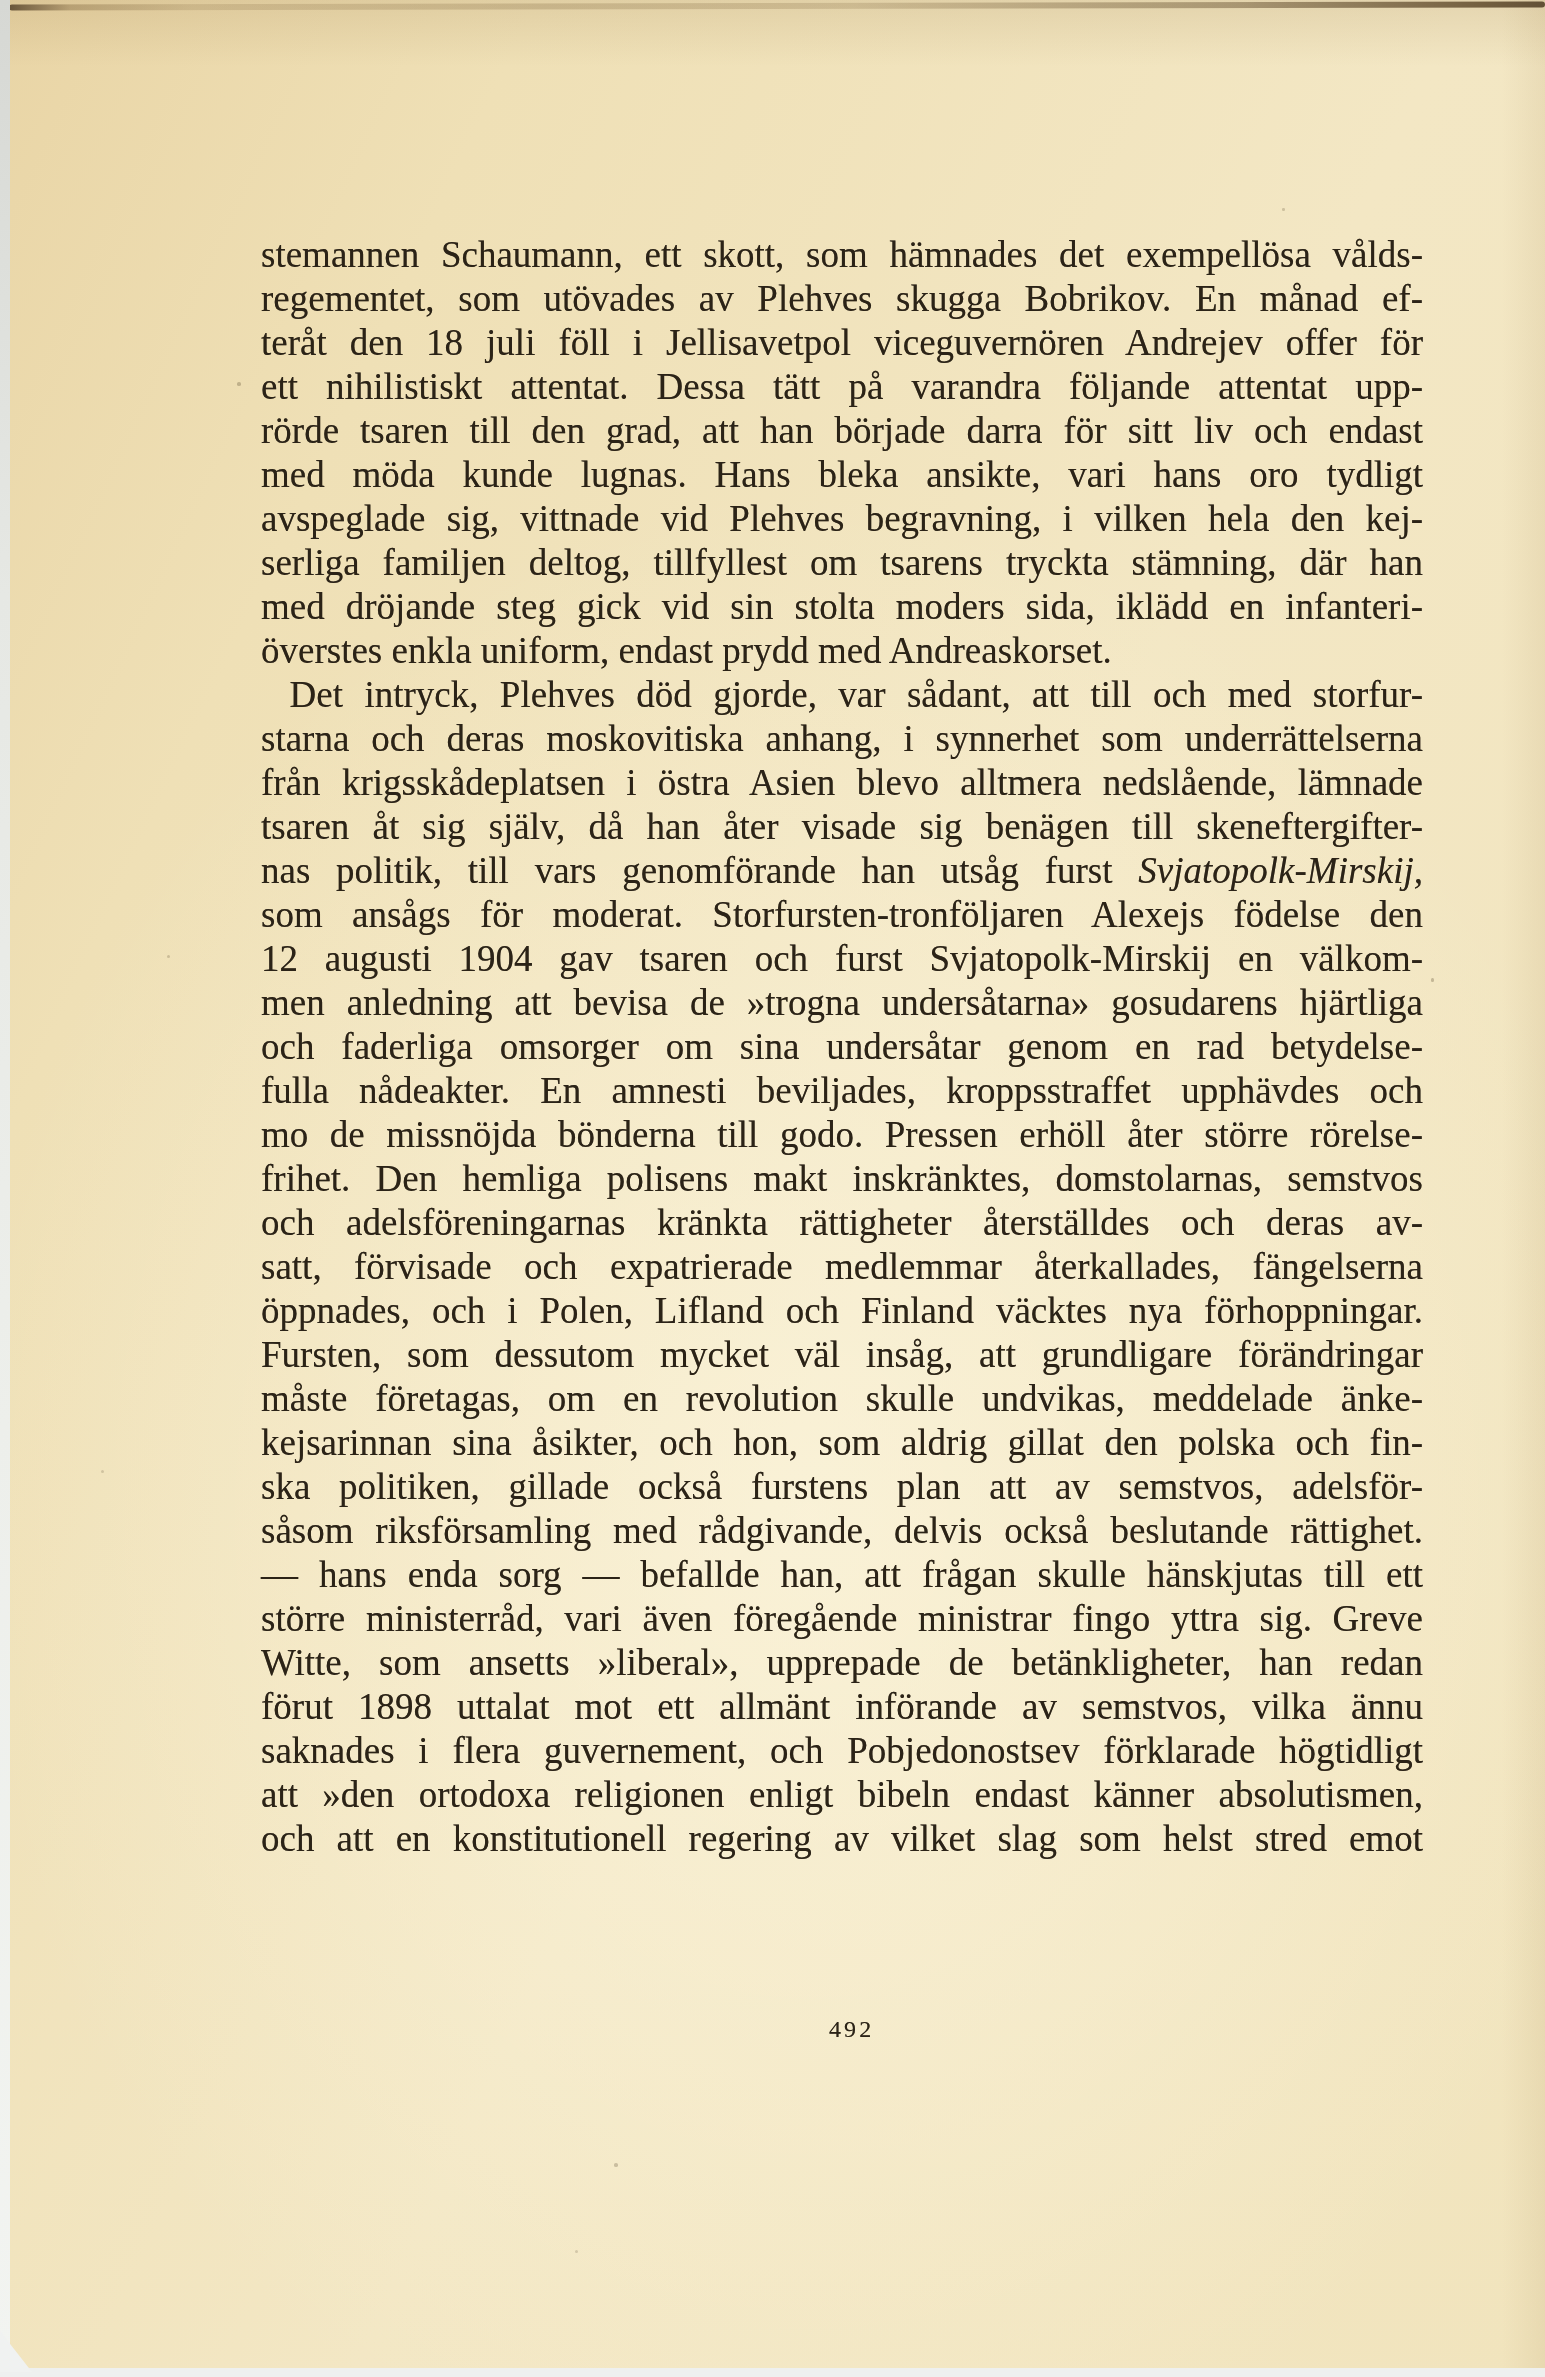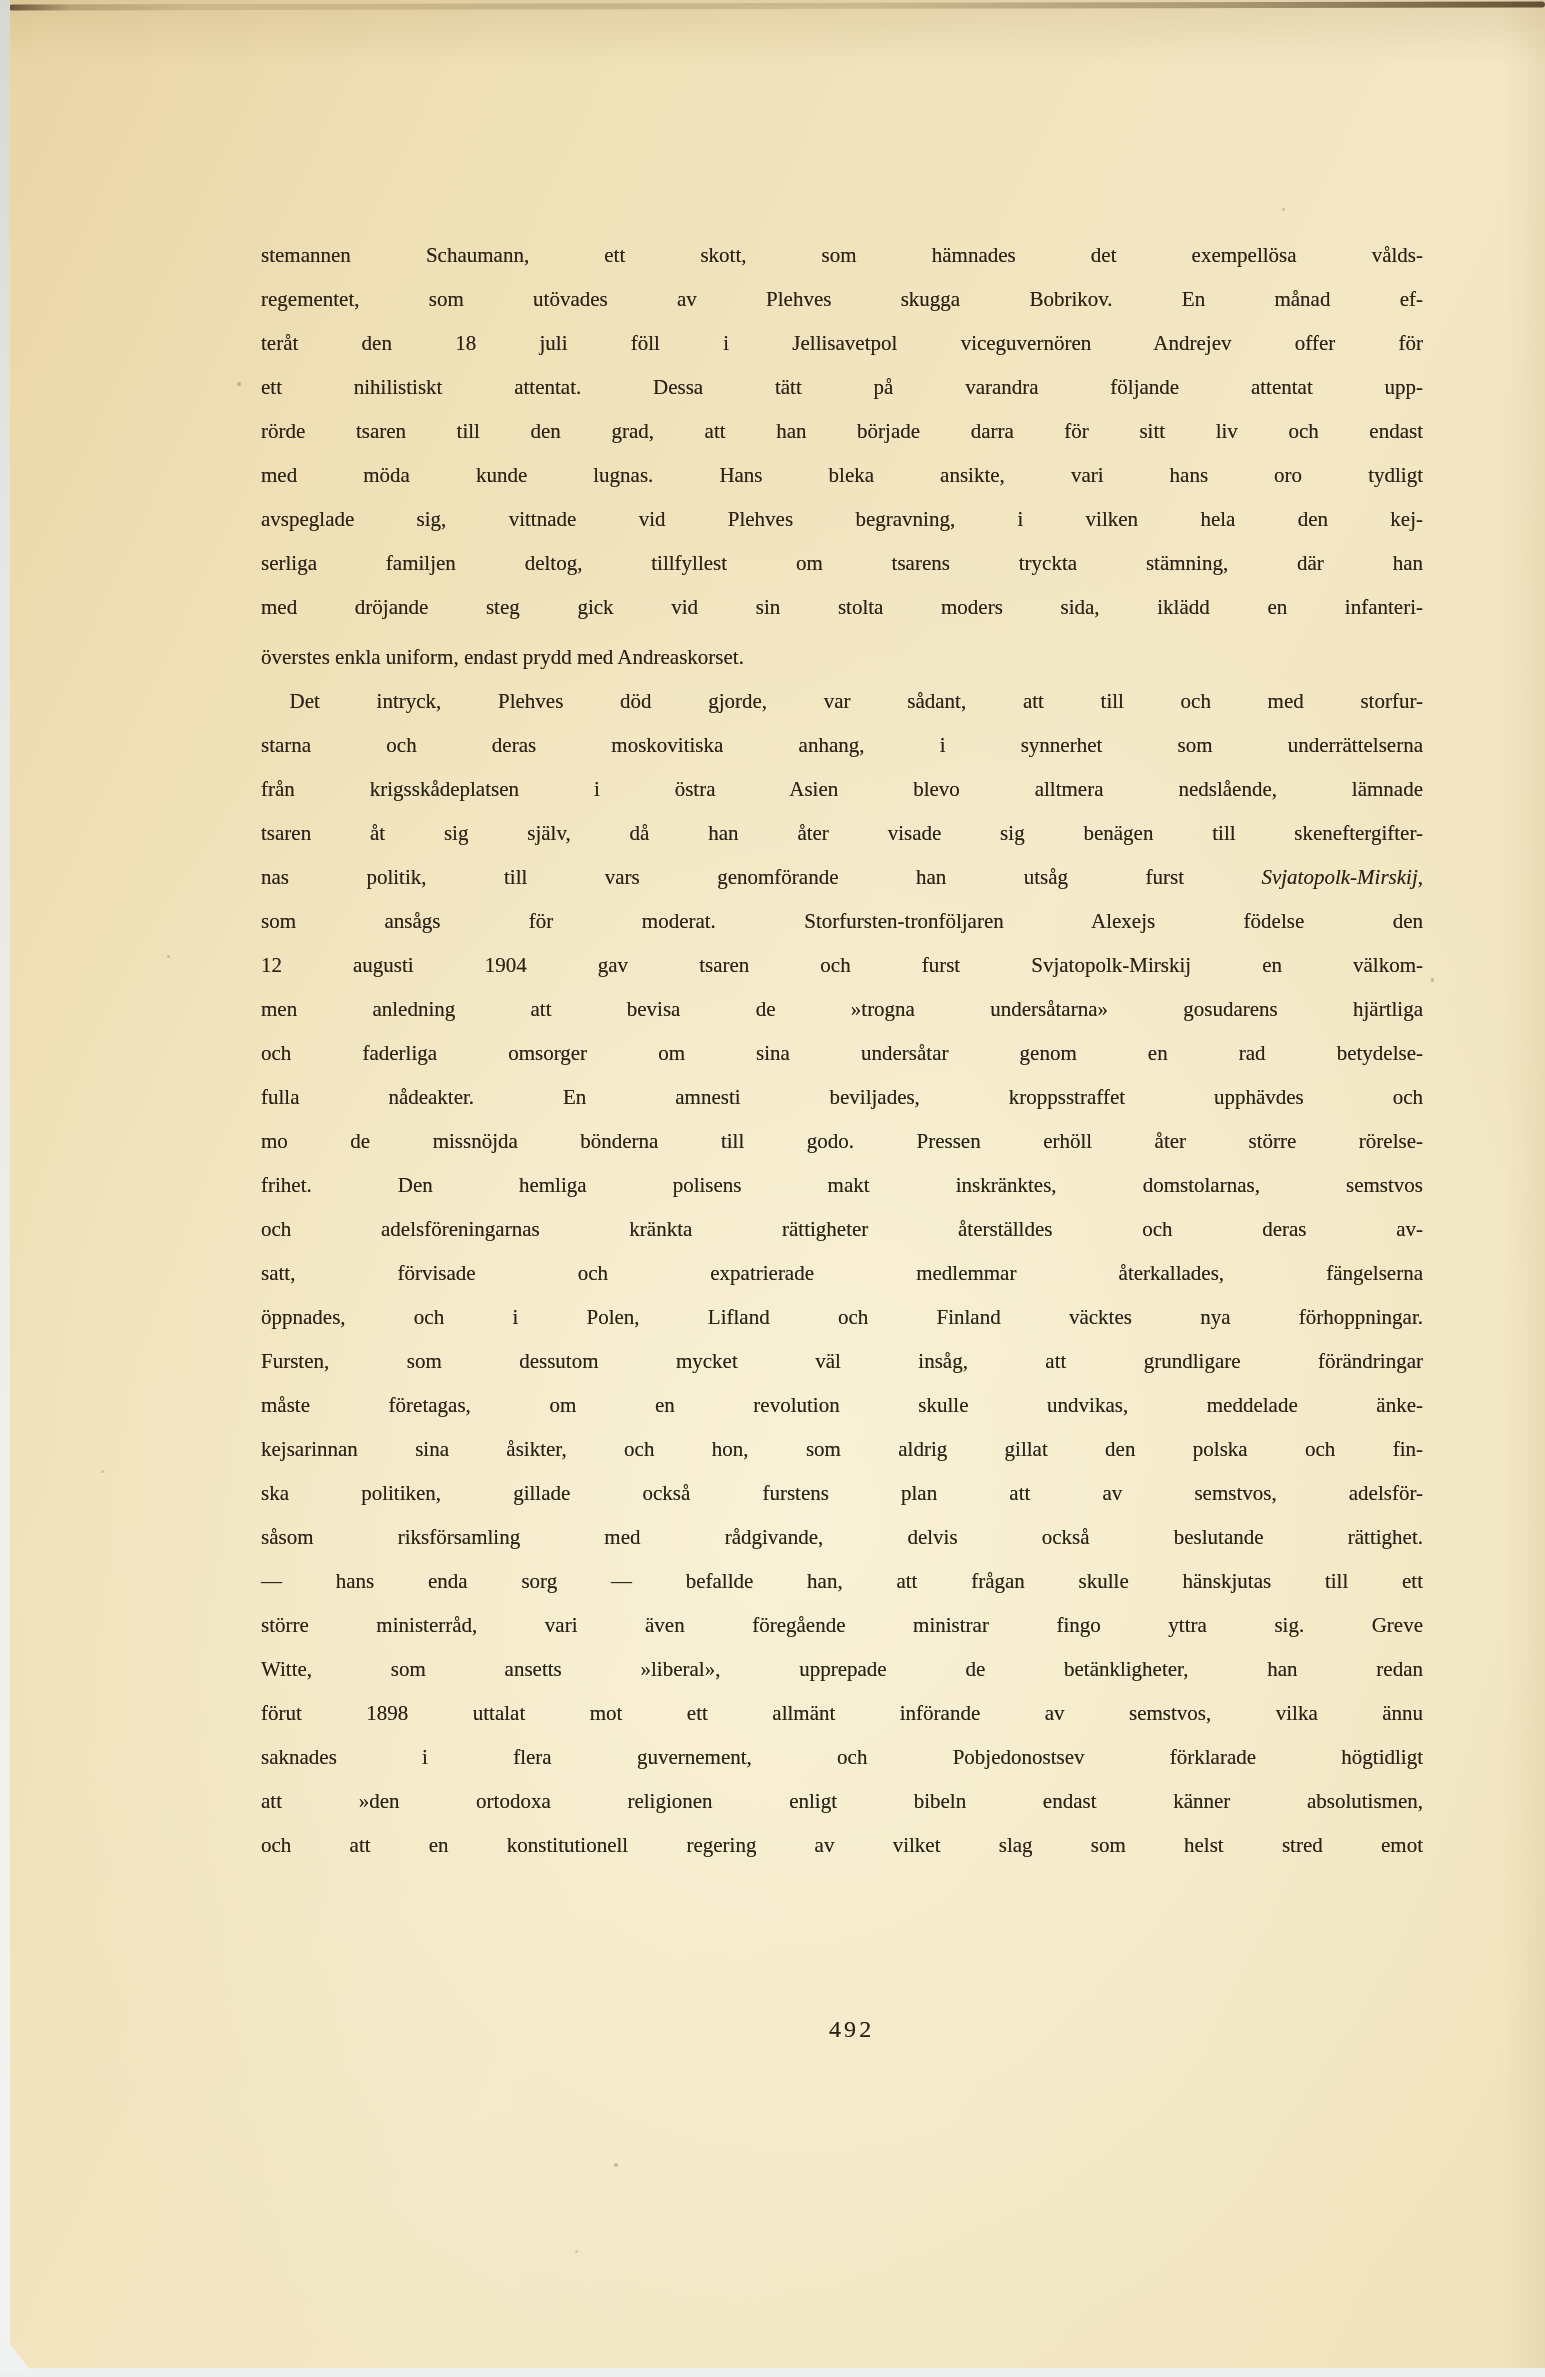--- a/index.html
+++ b/index.html
@@ -52,27 +52,27 @@
   
   .corner-notch {
     position: absolute; left: 0; bottom: 5px;
     width: 0; height: 0;
     border-bottom: 41px solid #f0f2f1;
     border-right: 32px solid transparent;
   }
   
   .text-block {
     position: absolute; left: 261px; top: 233px; width: 1162px;
-    font-size: 21px; line-height: 44px;
+    font-size: 37px; line-height: 44px;
     color: #2b2317;
     text-align: justify;
     text-shadow: 0 0 0.6px rgba(43,35,23,0.55);
   }
   .line { text-align: justify; text-align-last: justify; height: 44px; }
-  .line.no-fill { text-align-last: left; margin-top: 6px; }
+  .line.no-fill { text-align-last: left; }
   .line.indent { text-indent: 28.6px; }
   .line i { }
   .page-number {
     position: absolute; left: 829px; top: 2016px;
     font-size: 24px; letter-spacing: 3.1px; color: #2b2317;
     text-shadow: 0 0 0.6px rgba(43,35,23,0.5);
   }
   
   .speck {
     position: absolute; border-radius: 50%;

